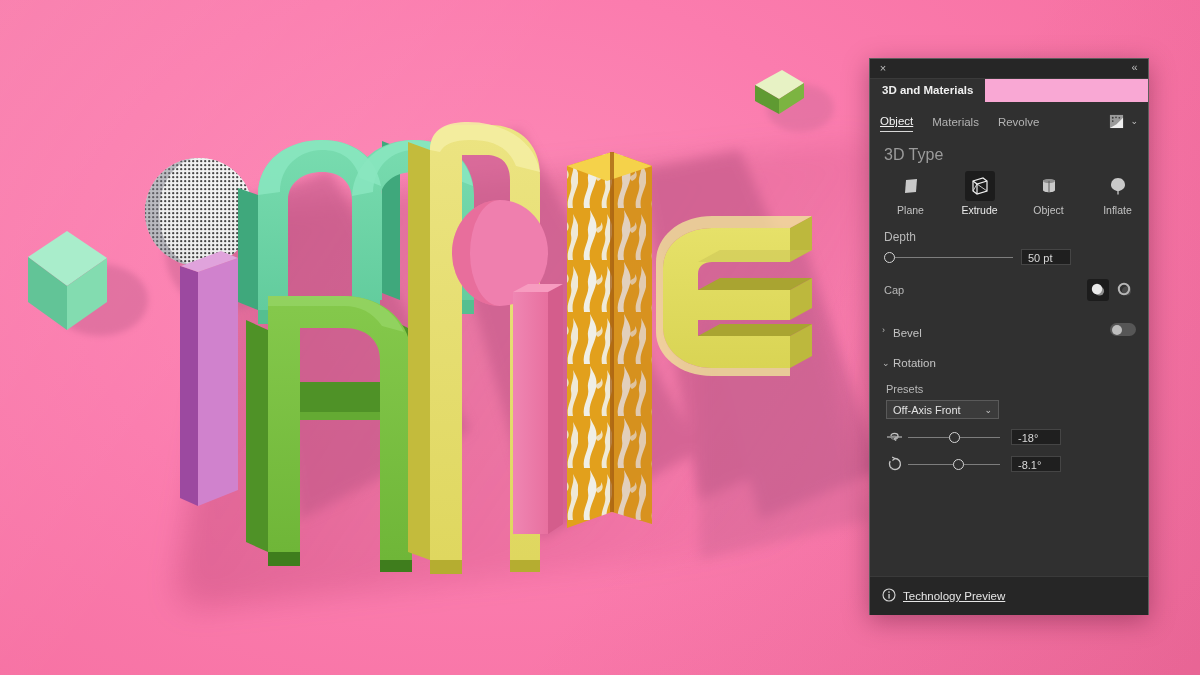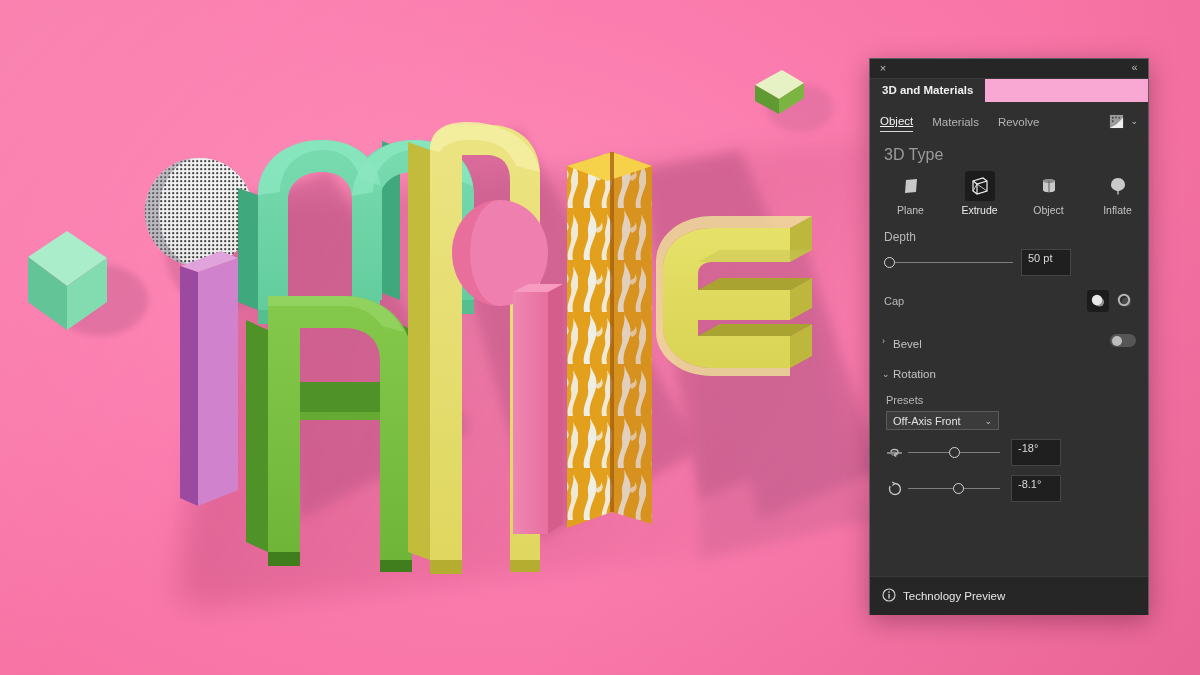--- a/index.html
+++ b/index.html
@@ -107,21 +107,21 @@
   .slider{
     position:relative;height:14px;flex:0 0 auto;display:flex;align-items:center;
   }
   .slider .track{height:1px;background:#7d7d7d;width:100%;}
   .slider .knob{
     position:absolute;width:11px;height:11px;border-radius:50%;
     border:1.5px solid #d6d6d6;background:#303030;box-sizing:border-box;cursor:pointer;
   }
   .numfield{
     background:#1f1f1f;border:1px solid #454545;color:#d9d9d9;
-    font-size:11px;height:27px;line-height:17px;padding:0 6px;
+    font-size:11px;height:16px;line-height:17px;padding:0 6px;
     box-sizing:border-box;cursor:text;
   }
 
   
   .cap-row{display:flex;align-items:center;padding:14px 12px 0 14px;}
   .cap-row .lbl{color:#b8b8b8;font-size:11px;}
   .cap-btns{margin-left:auto;display:flex;align-items:center;gap:5px;}
   .cap-btn{
     width:22px;height:22px;border-radius:3px;display:flex;align-items:center;justify-content:center;cursor:pointer;
   }
@@ -153,21 +153,21 @@
   .rot-row{display:flex;align-items:center;padding:9px 0 0 16px;}
   .rot-ico{width:18px;height:18px;flex:0 0 18px;margin-right:4px;}
 
   
   .footer{
     position:absolute;left:0;right:0;bottom:0;height:38px;
     background:#262626;border-top:1px solid #3a3a3a;
     display:flex;align-items:center;padding:0 12px;
   }
   .info-ico{width:14px;height:14px;margin-right:7px;}
-  .tech{color:#e6e6e6;font-size:11.5px;cursor:pointer;}
+  .tech{color:#e6e6e6;font-size:11.5px;text-decoration:underline;cursor:pointer;}
 </style>
 </head>
 <body>
 
 <div id="canvas">
   <div class="wallshade"></div>
   <div class="bigshadow"></div>
 
   <div class="art">
   <svg width="1200" height="675" viewBox="0 0 1200 675" xmlns="http://www.w3.org/2000/svg">

